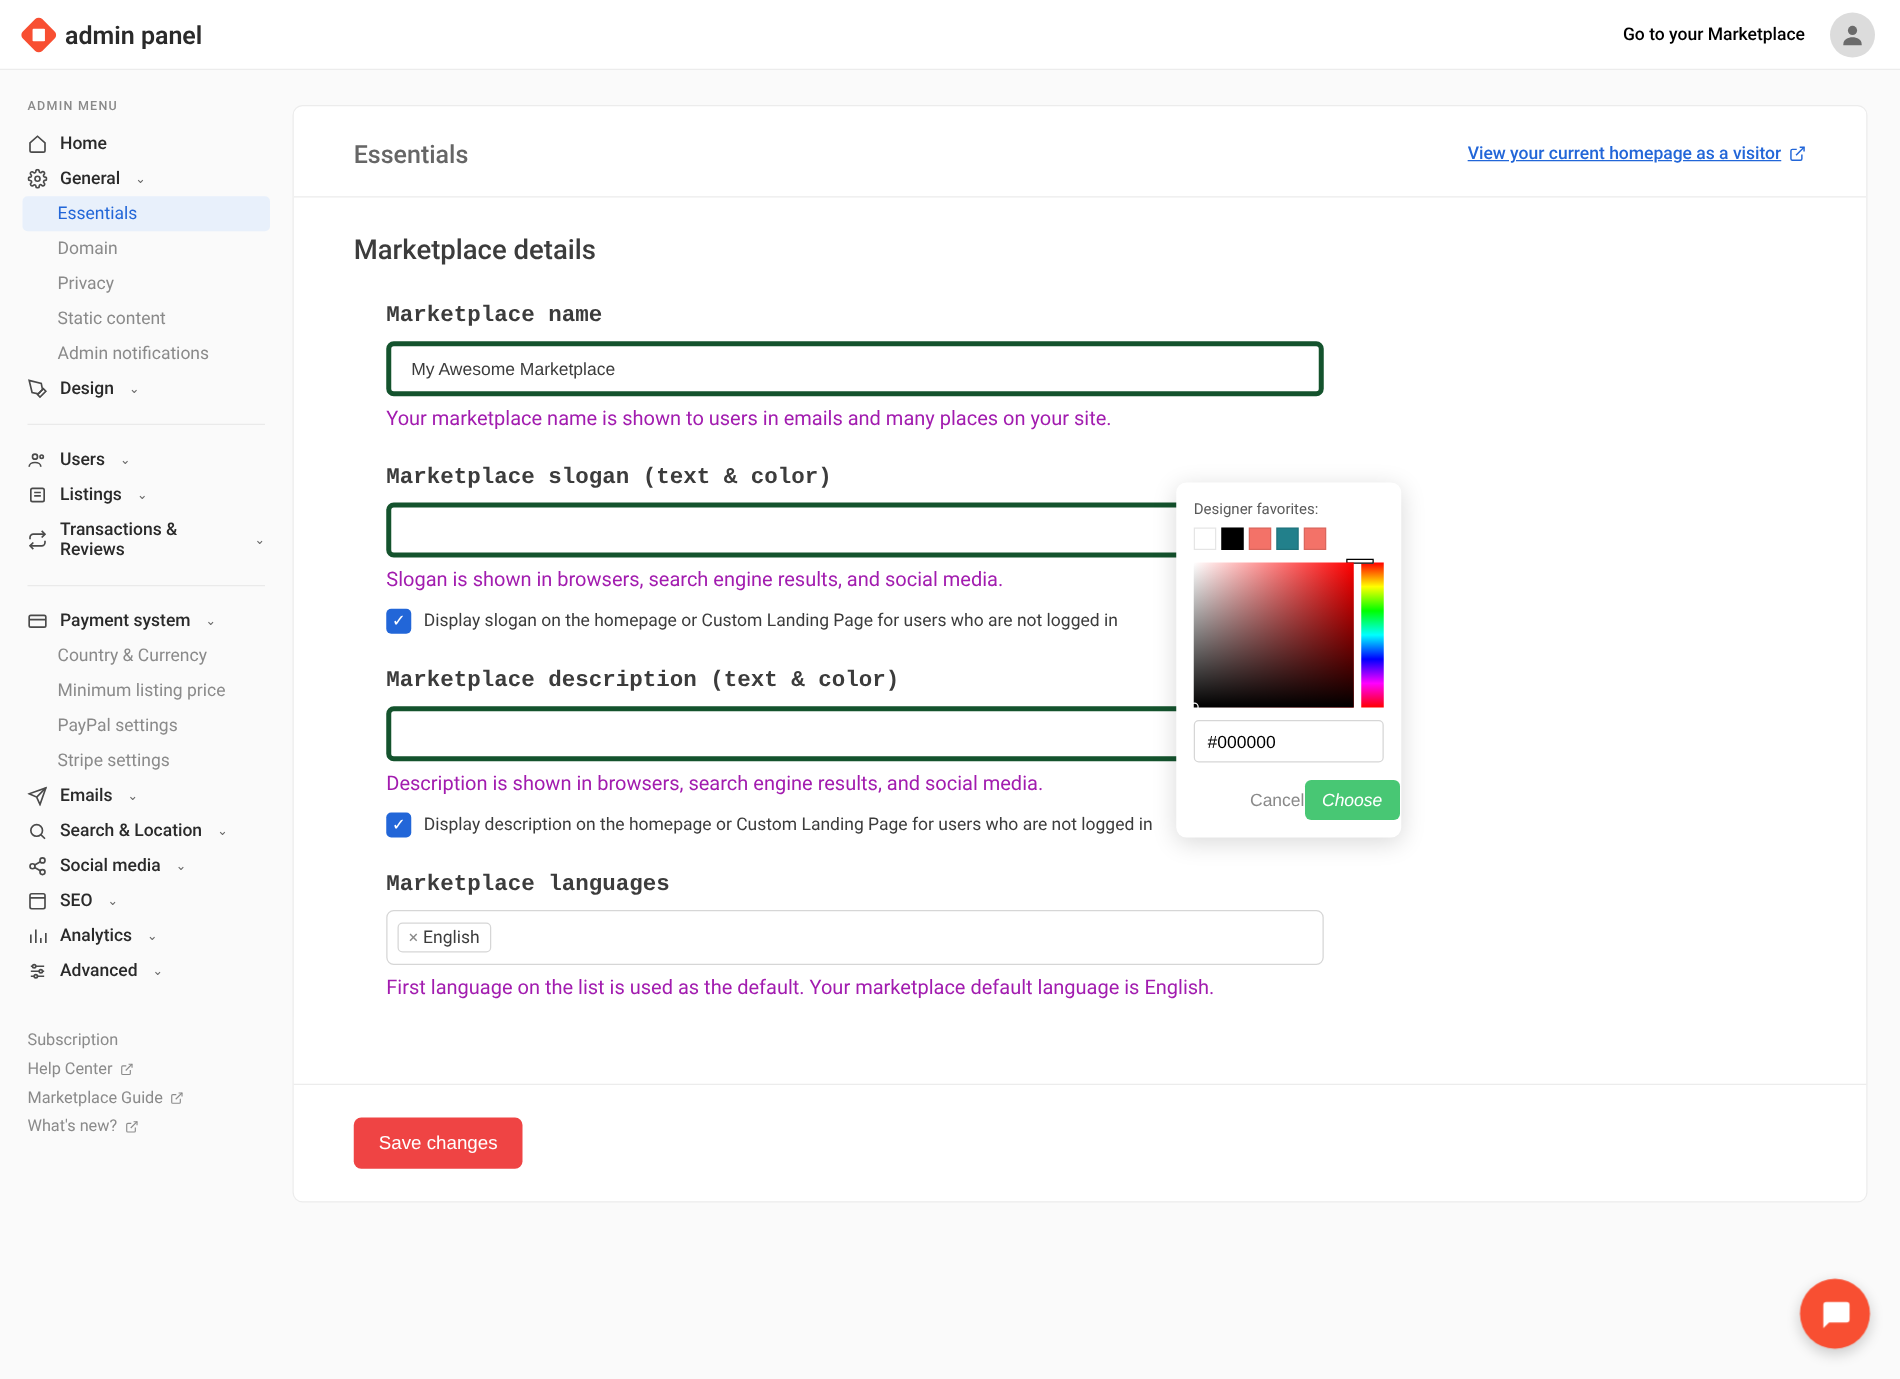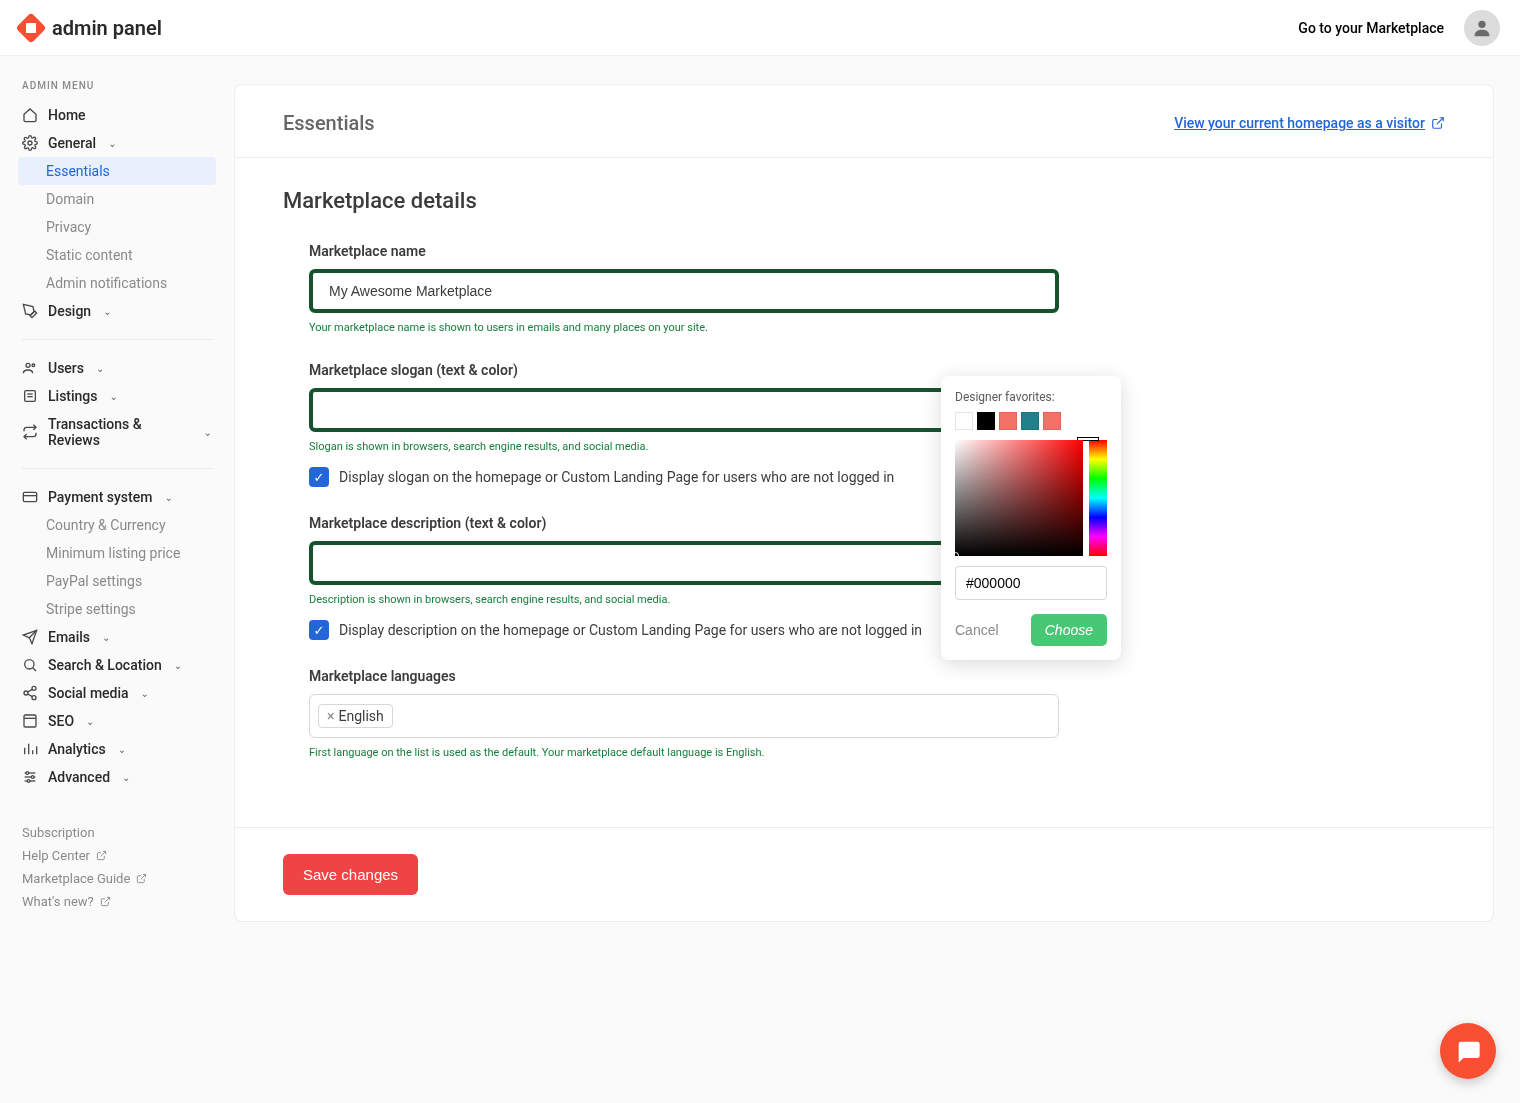--- a/index.html
+++ b/index.html
@@ -32,49 +32,49 @@
 
 
 .main { flex: 1; padding: 28px 26px 40px 0; }
 .card { background: #fff; border-radius: 8px; border: 1px solid #ececec; overflow: visible; }
 .card-header { display: flex; align-items: center; justify-content: space-between; padding: 26px 48px 22px; border-bottom: 1px solid #ececec; }
 .card-header h1 { font-size: 20px; font-weight: 500; color: #666; }
 .view-link { color: #2266d8; font-size: 14px; display: flex; align-items: center; gap: 6px; font-weight: 500; }
 .card-body { padding: 30px 48px 40px; position: relative; }
 .section-title { font-size: 22px; font-weight: 500; color: #3c3c3c; margin-bottom: 30px; }
 .form-group { margin-bottom: 28px; }
-.form-label { display: block; font-size: 14px; font-weight: 600; color: #3c3c3c; margin-bottom: 10px; }
+.form-label { display: block; font-size: 18px; font-weight: 600; color: #3c3c3c; margin-bottom: 10px; font-family: Liberation Mono, monospace; }
 .form-control { width: 100%; max-width: 750px; height: 44px; border: 4px solid #14532d; border-radius: 6px; padding: 0 16px; font-size: 14px; color: #3c3c3c; }
-.form-help { font-size: 11px; color: #15803d; margin-top: 8px; }
+.form-help { font-size: 16px; color: #a21caf; margin-top: 8px; }
 .slogan-row { display: flex; gap: 8px; max-width: 753px; }
 .slogan-row .form-control { flex: 1; }
 .color-trigger { width: 72px; height: 44px; border: 2px solid #c1d6f0; border-radius: 6px; display: flex; align-items: center; justify-content: center; gap: 6px; background: #fff; cursor: pointer; box-shadow: 0 0 0 2px rgba(34,102,216,0.15); }
 .color-swatch-btn { width: 18px; height: 18px; background: #000; }
 .checkbox-row { display: flex; align-items: center; gap: 10px; margin-top: 14px; }
 .chk { width: 20px; height: 20px; border-radius: 4px; background: #2266d8; display: inline-flex; align-items: center; justify-content: center; color: #fff; font-size: 13px; }
 .chip { display: inline-flex; align-items: center; gap: 4px; border: 1px solid #d6d6d6; background: #fff; border-radius: 4px; padding: 3px 8px; font-size: 14px; color: #3c3c3c; }
 .chip .x { color: #8a8a8a; cursor: pointer; }
 .languages-box { max-width: 750px; border: 1px solid #d6d6d6; border-radius: 6px; padding: 6px 8px; min-height: 44px; display: flex; align-items: center; gap: 6px; }
 .card-footer { border-top: 1px solid #ececec; padding: 26px 48px; }
 .btn-save { background: #ef4444; color: #fff; border: none; border-radius: 6px; padding: 12px 20px; font-size: 15px; font-weight: 500; cursor: pointer; }
 
 
-.picker { position: absolute; top: 218px; left: 706px; width: 180px; background: #fff; border-radius: 8px; box-shadow: 0 4px 20px rgba(0,0,0,0.15); padding: 14px; z-index: 50; }
+.picker { position: absolute; top: 228px; left: 706px; width: 180px; background: #fff; border-radius: 8px; box-shadow: 0 4px 20px rgba(0,0,0,0.15); padding: 14px; z-index: 50; }
 .picker-title { font-size: 12px; color: #5a5a5a; margin-bottom: 8px; }
 .fav-row { display: flex; gap: 4px; margin-bottom: 10px; }
 .fav-sw { width: 18px; height: 18px; border: 1px solid rgba(0,0,0,0.1); cursor: pointer; }
 .sat-area { width: 100%; height: 116px; position: relative; background: linear-gradient(to top, #000, rgba(0,0,0,0)), linear-gradient(to right, #fff, #f00); }
 .sat-marker { position: absolute; top: -3px; left: 122px; width: 22px; height: 4px; border: 1px solid #000; background: #fff; }
 .sat-thumb { position: absolute; bottom: -3px; left: -3px; width: 7px; height: 7px; border-radius: 50%; border: 1px solid #fff; }
 .picker-row { display: flex; gap: 6px; margin-top: 6px; }
 .hue-strip { width: 18px; height: 116px; background: linear-gradient(to bottom, #f00, #ff0, #0f0, #0ff, #00f, #f0f, #f00); }
 .sat-wrap { flex: 1; position: relative; }
 .hex-input { width: 100%; margin-top: 10px; height: 34px; border: 1px solid #d6d6d6; border-radius: 4px; padding: 0 10px; font-size: 14px; }
 .picker-actions { display: flex; justify-content: space-between; align-items: center; margin-top: 14px; }
-.btn-cancel { background: none; border: none; color: #8a8a8a; font-size: 14px; cursor: pointer; }
+.btn-cancel { background: none; border: none; color: #8a8a8a; font-size: 14px; cursor: pointer; margin-left: 45px; }
 .btn-choose { background: #48c774; color: #fff; border: none; border-radius: 5px; padding: 8px 14px; font-size: 14px; font-weight: 500; cursor: pointer; font-style: italic; }
 
 
 .chat-bubble { position: fixed; right: 24px; bottom: 24px; width: 56px; height: 56px; border-radius: 50%; background: #f84f32; display: flex; align-items: center; justify-content: center; color: #fff; box-shadow: 0 4px 12px rgba(0,0,0,0.2); cursor: pointer; }
 
 svg { display: block; }
 </style>
 </head>
 <body>
 

